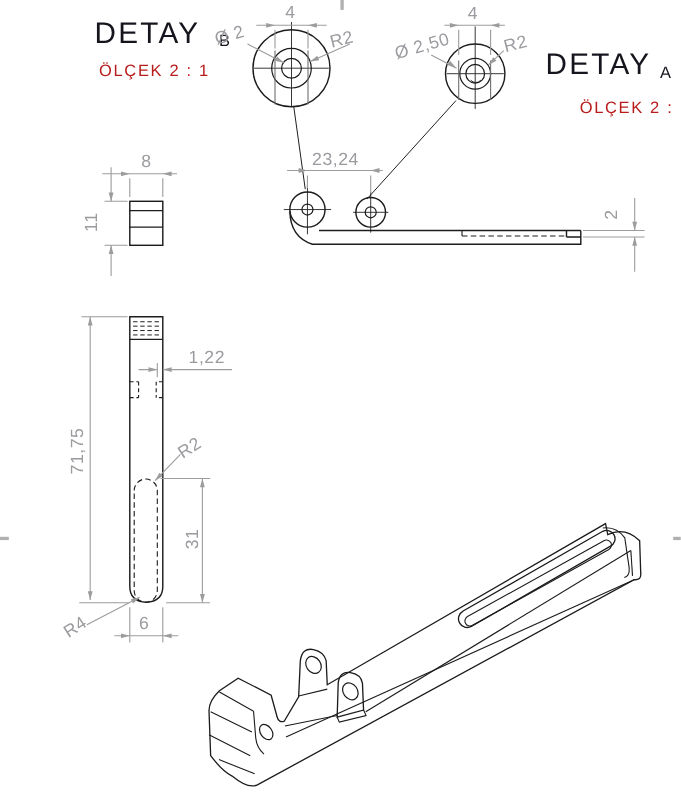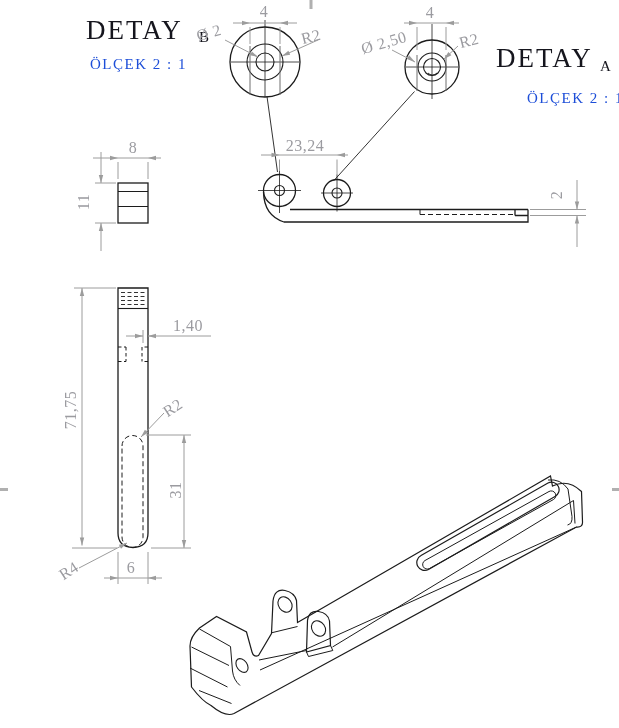--- a/index.html
+++ b/index.html
@@ -1,24 +1,24 @@
 <!DOCTYPE html>
 <html><head>
 <meta charset="utf-8">
 <style>
   html,body{margin:0;padding:0;background:#ffffff;}
   #sheet{
     position:relative;width:619px;height:728px;background:#ffffff;overflow:hidden;
-    font-family:Liberation Serif, serif;
+    font-family:Liberation Sans, sans-serif;
   }
   #drawing-svg{position:absolute;left:0;top:0;}
   .lbl{position:absolute;white-space:nowrap;line-height:1;}
   .title{color:#15151d;font-size:27px;letter-spacing:2px;font-weight:400;}
   .title-letter{color:#15151d;font-size:15px;letter-spacing:1px;font-weight:400;}
-  .scale{color:#1d4ed8;font-size:15px;letter-spacing:1.5px;}
+  .scale{color:#b91c1c;font-size:15px;letter-spacing:1.5px;}
   .dim{color:#9b9ba0;font-size:16px;letter-spacing:0.5px;transform:translate(-50%,-50%);}
   .dim.r90{transform:translate(-50%,-50%) rotate(-90deg);}
   .dim.r14{transform:translate(-50%,-50%) rotate(-14deg);}
   .dim.r16{transform:translate(-50%,-50%) rotate(-16deg);}
   .dim.r33{transform:translate(-50%,-50%) rotate(-33deg);}
 </style>
 </head>
 <body>
 
 <div id="sheet">
@@ -194,20 +194,20 @@
   <span class="lbl dim" style="left:430px;top:13px">4</span>
   <span class="lbl dim r16" style="left:384px;top:43px">Ø 2,50</span>
   <span class="lbl dim r14" style="left:469px;top:41px">R2</span>
 
   <span class="lbl dim" style="left:133px;top:148px">8</span>
   <span class="lbl dim r90" style="left:84px;top:202px">11</span>
 
   <span class="lbl dim" style="left:305px;top:146px">23,24</span>
   <span class="lbl dim r90" style="left:557px;top:195px">2</span>
 
-  <span class="lbl dim" style="left:188px;top:326px">1,40</span>
+  <span class="lbl dim" style="left:188px;top:326px">1,22</span>
   <span class="lbl dim r90" style="left:71px;top:410px">71,75</span>
   <span class="lbl dim r33" style="left:173px;top:408px">R2</span>
   <span class="lbl dim r90" style="left:176px;top:490px">31</span>
   <span class="lbl dim r33" style="left:69px;top:571px">R4</span>
   <span class="lbl dim" style="left:131px;top:568px">6</span>
 
 </div>
 
 </body></html>

